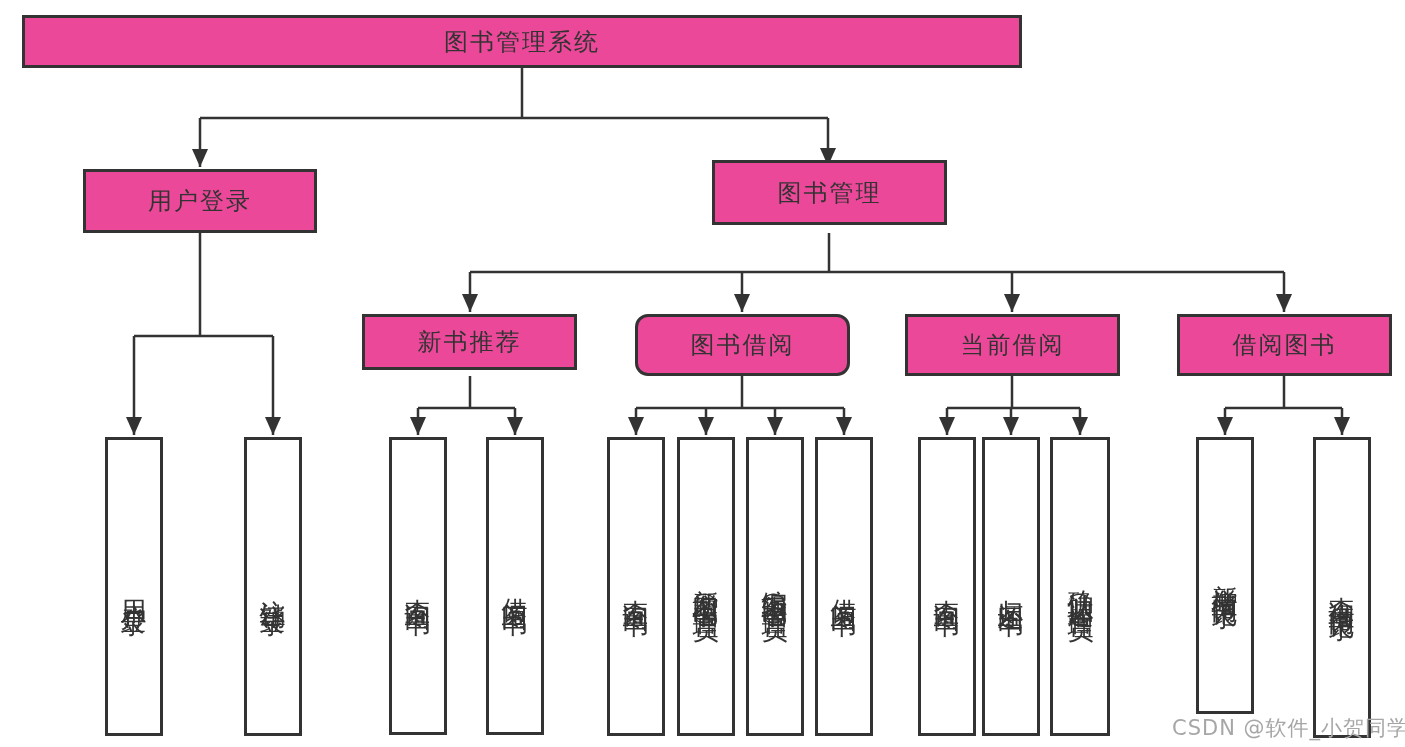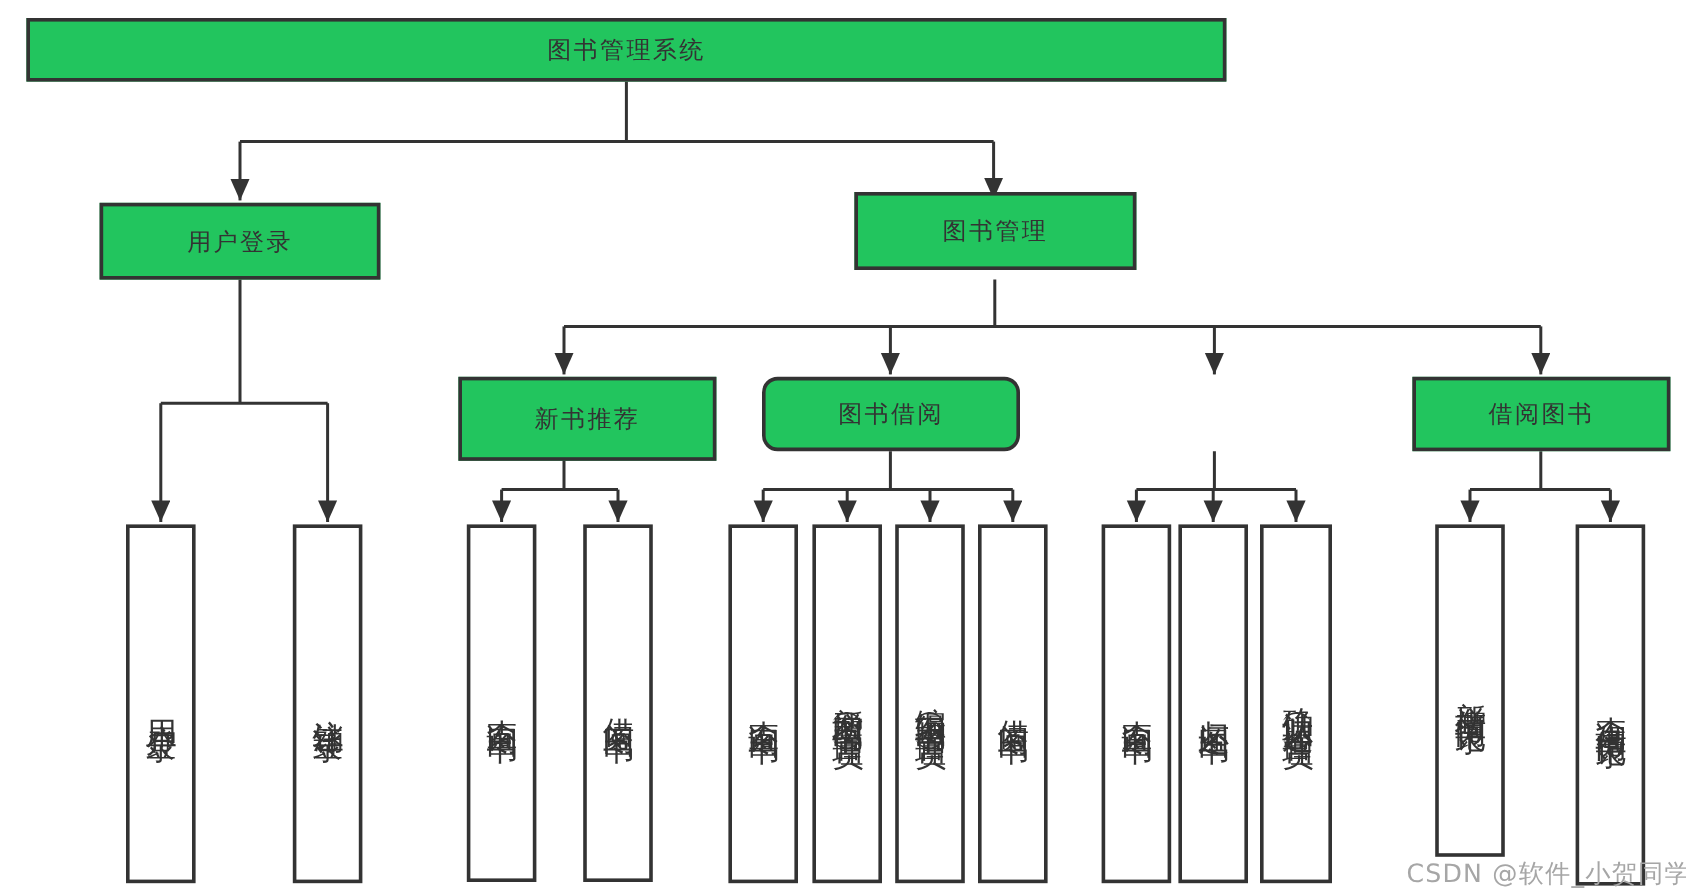--- a/index.html
+++ b/index.html
@@ -10,26 +10,26 @@
     background: #ffffff;
     font-family: "DejaVu Sans", sans-serif;
     color: #333333;
     overflow: hidden;
   }
   .wires { position: absolute; left: 0; top: 0; }
   .wires path, .wires line { stroke: #333333; stroke-width: 2.5; fill: none; }
   .hbox {
     position: absolute;
     box-sizing: border-box;
-    background: #22c55e;
+    background: #ec4899;
     border: 3px solid #333333;
     display: flex;
     align-items: center;
     justify-content: center;
-    font-size: 20px;
+    font-size: 24px;
     letter-spacing: 2px;
     white-space: nowrap;
     z-index: 2;
   }
   .vbox {
     position: absolute;
     box-sizing: border-box;
     background: #ffffff;
     border: 3px solid #333333;
     writing-mode: vertical-rl;
@@ -108,22 +108,23 @@
       <line x1="1225" y1="408" x2="1225" y2="435" marker-end="url(#ah)"></line>
       <line x1="1342" y1="408" x2="1342" y2="435" marker-end="url(#ah)"></line>
     </g>
   </svg>
 
   <div class="hbox" style="left:22px; top:15px; width:1000px; height:53px;">图书管理系统</div>
 
   <div class="hbox" style="left:83px; top:169px; width:234px; height:64px;">用户登录</div>
   <div class="hbox" style="left:712px; top:160px; width:235px; height:65px;">图书管理</div>
 
-  <div class="hbox" style="left:382px; top:314px; width:215px; height:70px;">新书推荐</div>
+  <div class="hbox" style="left:362px; top:314px; width:215px; height:56px;">新书推荐</div>
   <div class="hbox" style="left:635px; top:314px; width:215px; height:62px;border-radius:13px;">图书借阅</div>
+  <div class="hbox" style="left:905px; top:314px; width:215px; height:62px;">当前借阅</div>
   <div class="hbox" style="left:1177px; top:314px; width:215px; height:62px;">借阅图书</div>
 
   <div class="vbox" style="left:105px; top:437px; width:58px; height:299px;">用户登录</div>
   <div class="vbox" style="left:244px; top:437px; width:58px; height:299px;">注销登录</div>
 
   <div class="vbox" style="left:389px; top:437px; width:58px; height:298px;">查询图书</div>
   <div class="vbox" style="left:486px; top:437px; width:58px; height:298px;">借阅图书</div>
 
   <div class="vbox" style="left:607px; top:437px; width:58px; height:299px;">查询图书</div>
   <div class="vbox" style="left:677px; top:437px; width:58px; height:299px;">新增图书（管理员）</div>

